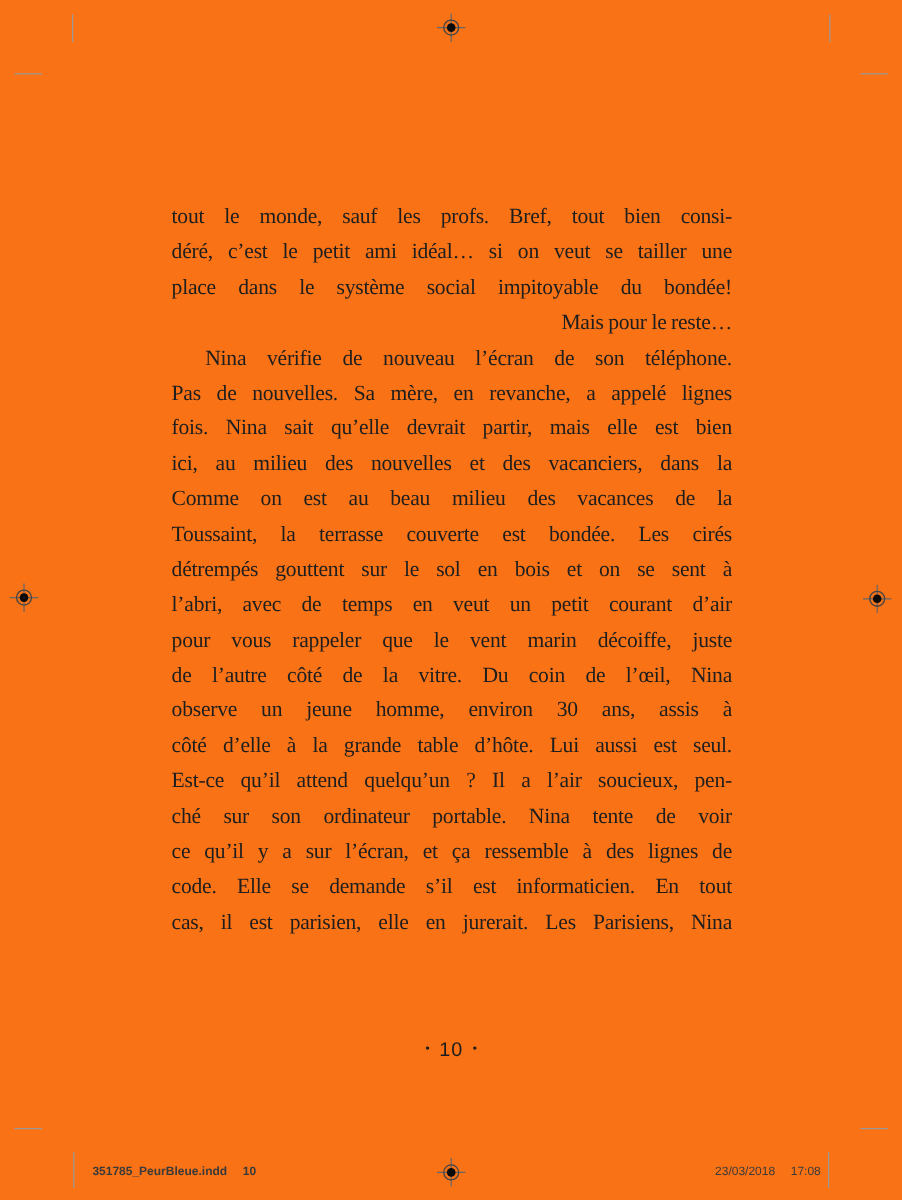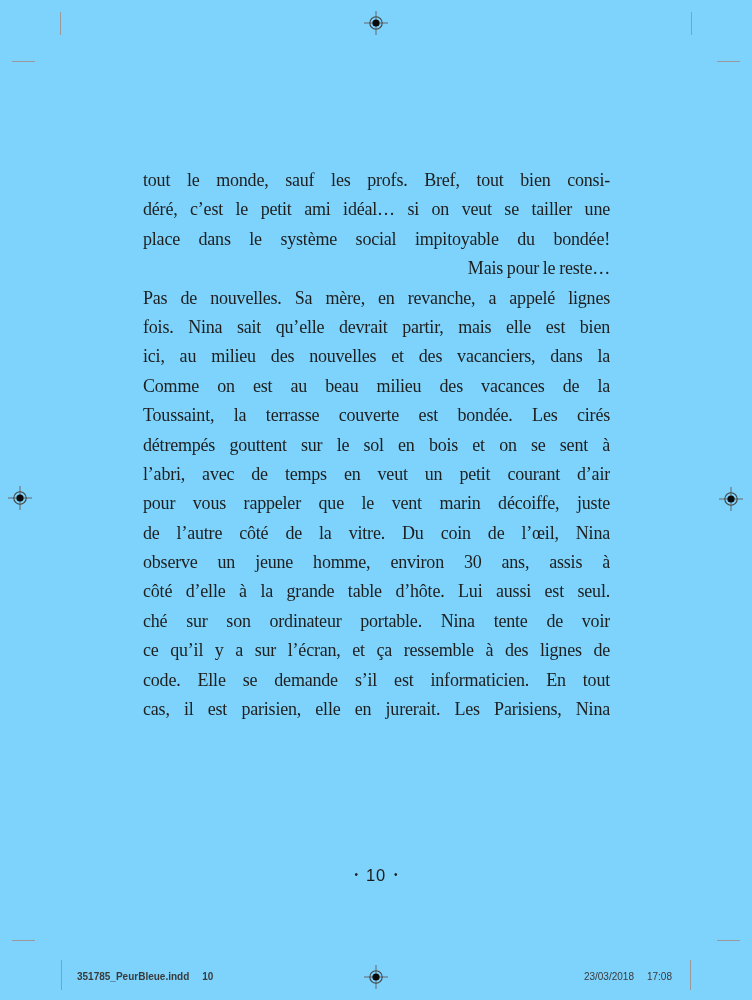--- a/index.html
+++ b/index.html
@@ -1,19 +1,19 @@
 <!DOCTYPE html>
 <html><head>
 <meta charset="utf-8">
 <style>
   html,body{margin:0;padding:0;background:#ffffff;}
   .sheet{
     position:relative;
     width:752px;height:1000px;
-    background:#7dd3fc;
+    background:#f97316;
     overflow:hidden;
     font-family:"Liberation Serif", serif;
   }
   
   .crop{position:absolute;background:#999999;}
   .crop.v{width:1px;}
   .crop.h{height:1px;}
   
   .reg{position:absolute;width:24px;height:24px;}
   
@@ -38,21 +38,21 @@
   .folio .dot{font-size:10px;line-height:10px;}
   .folio .num{font-size:16.5px;letter-spacing:0.8px;}
   
   .slug{
     position:absolute;top:971px;
     font-family:"Liberation Sans", sans-serif;
     font-size:10px;line-height:12px;color:#3a3a3a;
     white-space:nowrap;
   }
   .slug.left{left:77px;font-weight:bold;}
-  .slug.right{right:80px;text-align:right;}
+  .slug.right{right:68px;text-align:right;}
   .slug .gap{margin-left:13px;}
 </style>
 </head>
 <body>
 
 <div class="sheet">
 
   <div class="crop v" style="left:60px;top:12px;height:23px;"></div>
   <div class="crop h" style="left:12px;top:61px;width:23px;"></div>
   <div class="crop v" style="left:691px;top:12px;height:23px;"></div>
@@ -85,31 +85,33 @@
     <line x1="0" y1="12" x2="24" y2="12" stroke="#666" stroke-width="1"></line>
     <circle cx="12" cy="12" r="6.2" fill="none" stroke="#444" stroke-width="1.1"></circle>
     <circle cx="12" cy="12" r="3.6" fill="#0a0a0a"></circle>
   </svg>
 
   <div class="textblock" id="textblock">
       <div class="bline">tout le monde, sauf les profs. Bref, tout bien consi-</div>
       <div class="bline">déré, c’est le petit ami idéal… si on veut se tailler une</div>
       <div class="bline">place dans le système social impitoyable du bondée!</div>
       <div class="bline short">Mais pour le reste…</div>
+      <div class="bline indent">Nina vérifie de nouveau l’écran de son téléphone.</div>
       <div class="bline">Pas de nouvelles. Sa mère, en revanche, a appelé lignes</div>
       <div class="bline">fois. Nina sait qu’elle devrait partir, mais elle est bien</div>
       <div class="bline">ici, au milieu des nouvelles et des vacanciers, dans la</div>
       <div class="bline">Comme on est au beau milieu des vacances de la</div>
       <div class="bline">Toussaint, la terrasse couverte est bondée. Les cirés</div>
       <div class="bline">détrempés gouttent sur le sol en bois et on se sent à</div>
       <div class="bline">l’abri, avec de temps en veut un petit courant d’air</div>
       <div class="bline">pour vous rappeler que le vent marin décoiffe, juste</div>
       <div class="bline">de l’autre côté de la vitre. Du coin de l’œil, Nina</div>
       <div class="bline">observe un jeune homme, environ 30 ans, assis à</div>
       <div class="bline">côté d’elle à la grande table d’hôte. Lui aussi est seul.</div>
+      <div class="bline">Est-ce qu’il attend quelqu’un ? Il a l’air soucieux, pen-</div>
       <div class="bline">ché sur son ordinateur portable. Nina tente de voir</div>
       <div class="bline">ce qu’il y a sur l’écran, et ça ressemble à des lignes de</div>
       <div class="bline">code. Elle se demande s’il est informaticien. En tout</div>
       <div class="bline">cas, il est parisien, elle en jurerait. Les Parisiens, Nina</div>
     </div>
 
   <div class="folio">
     <span class="dot">•</span>
     <span class="num">10</span>
     <span class="dot">•</span>

